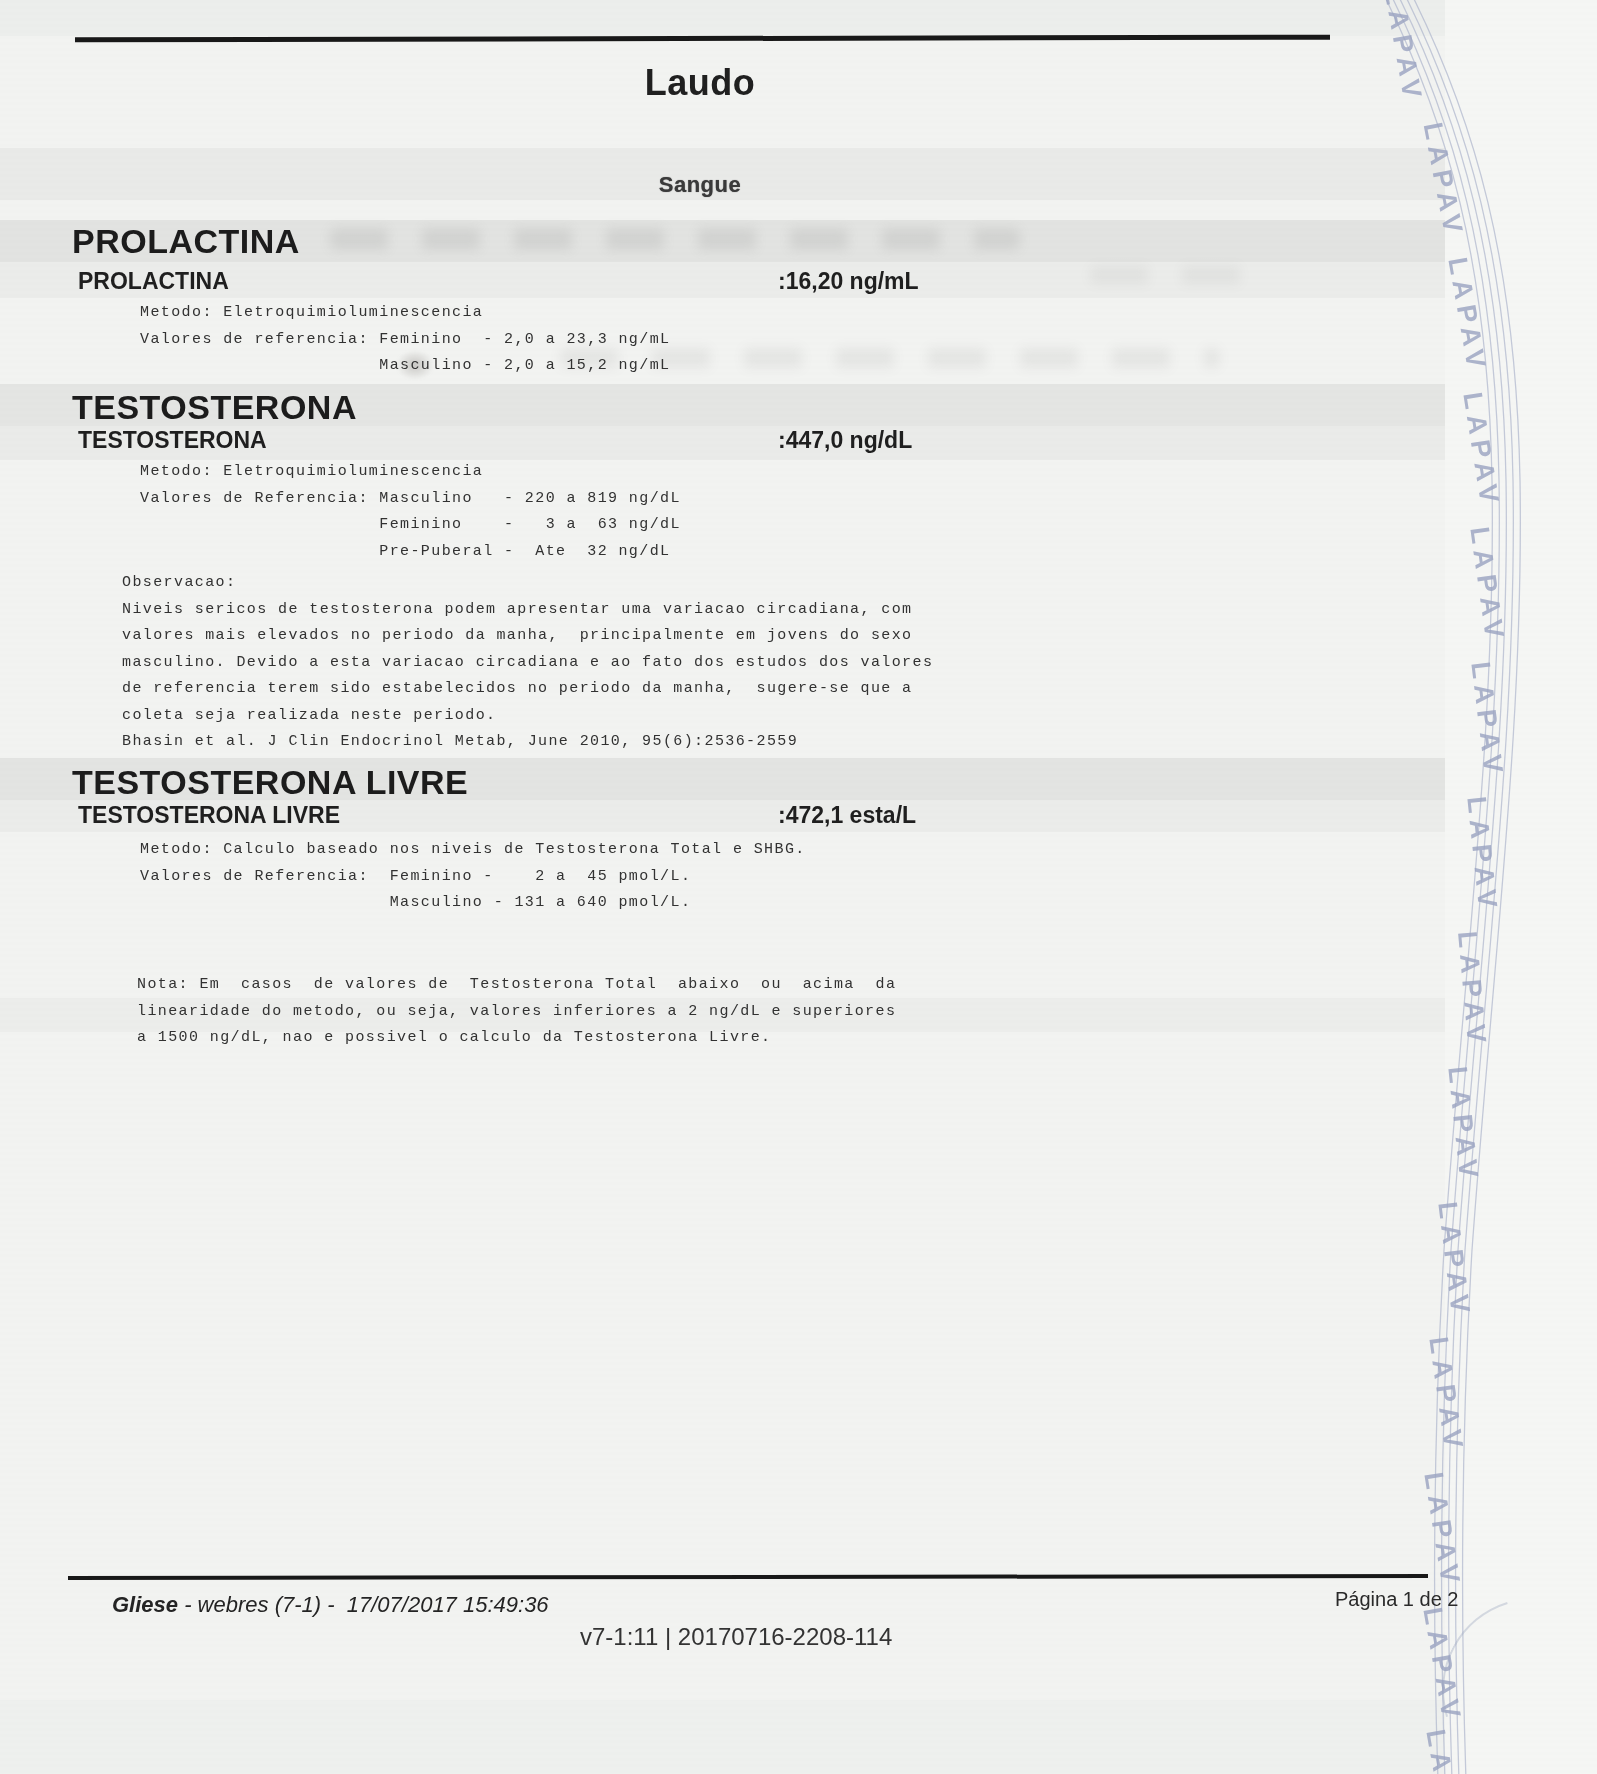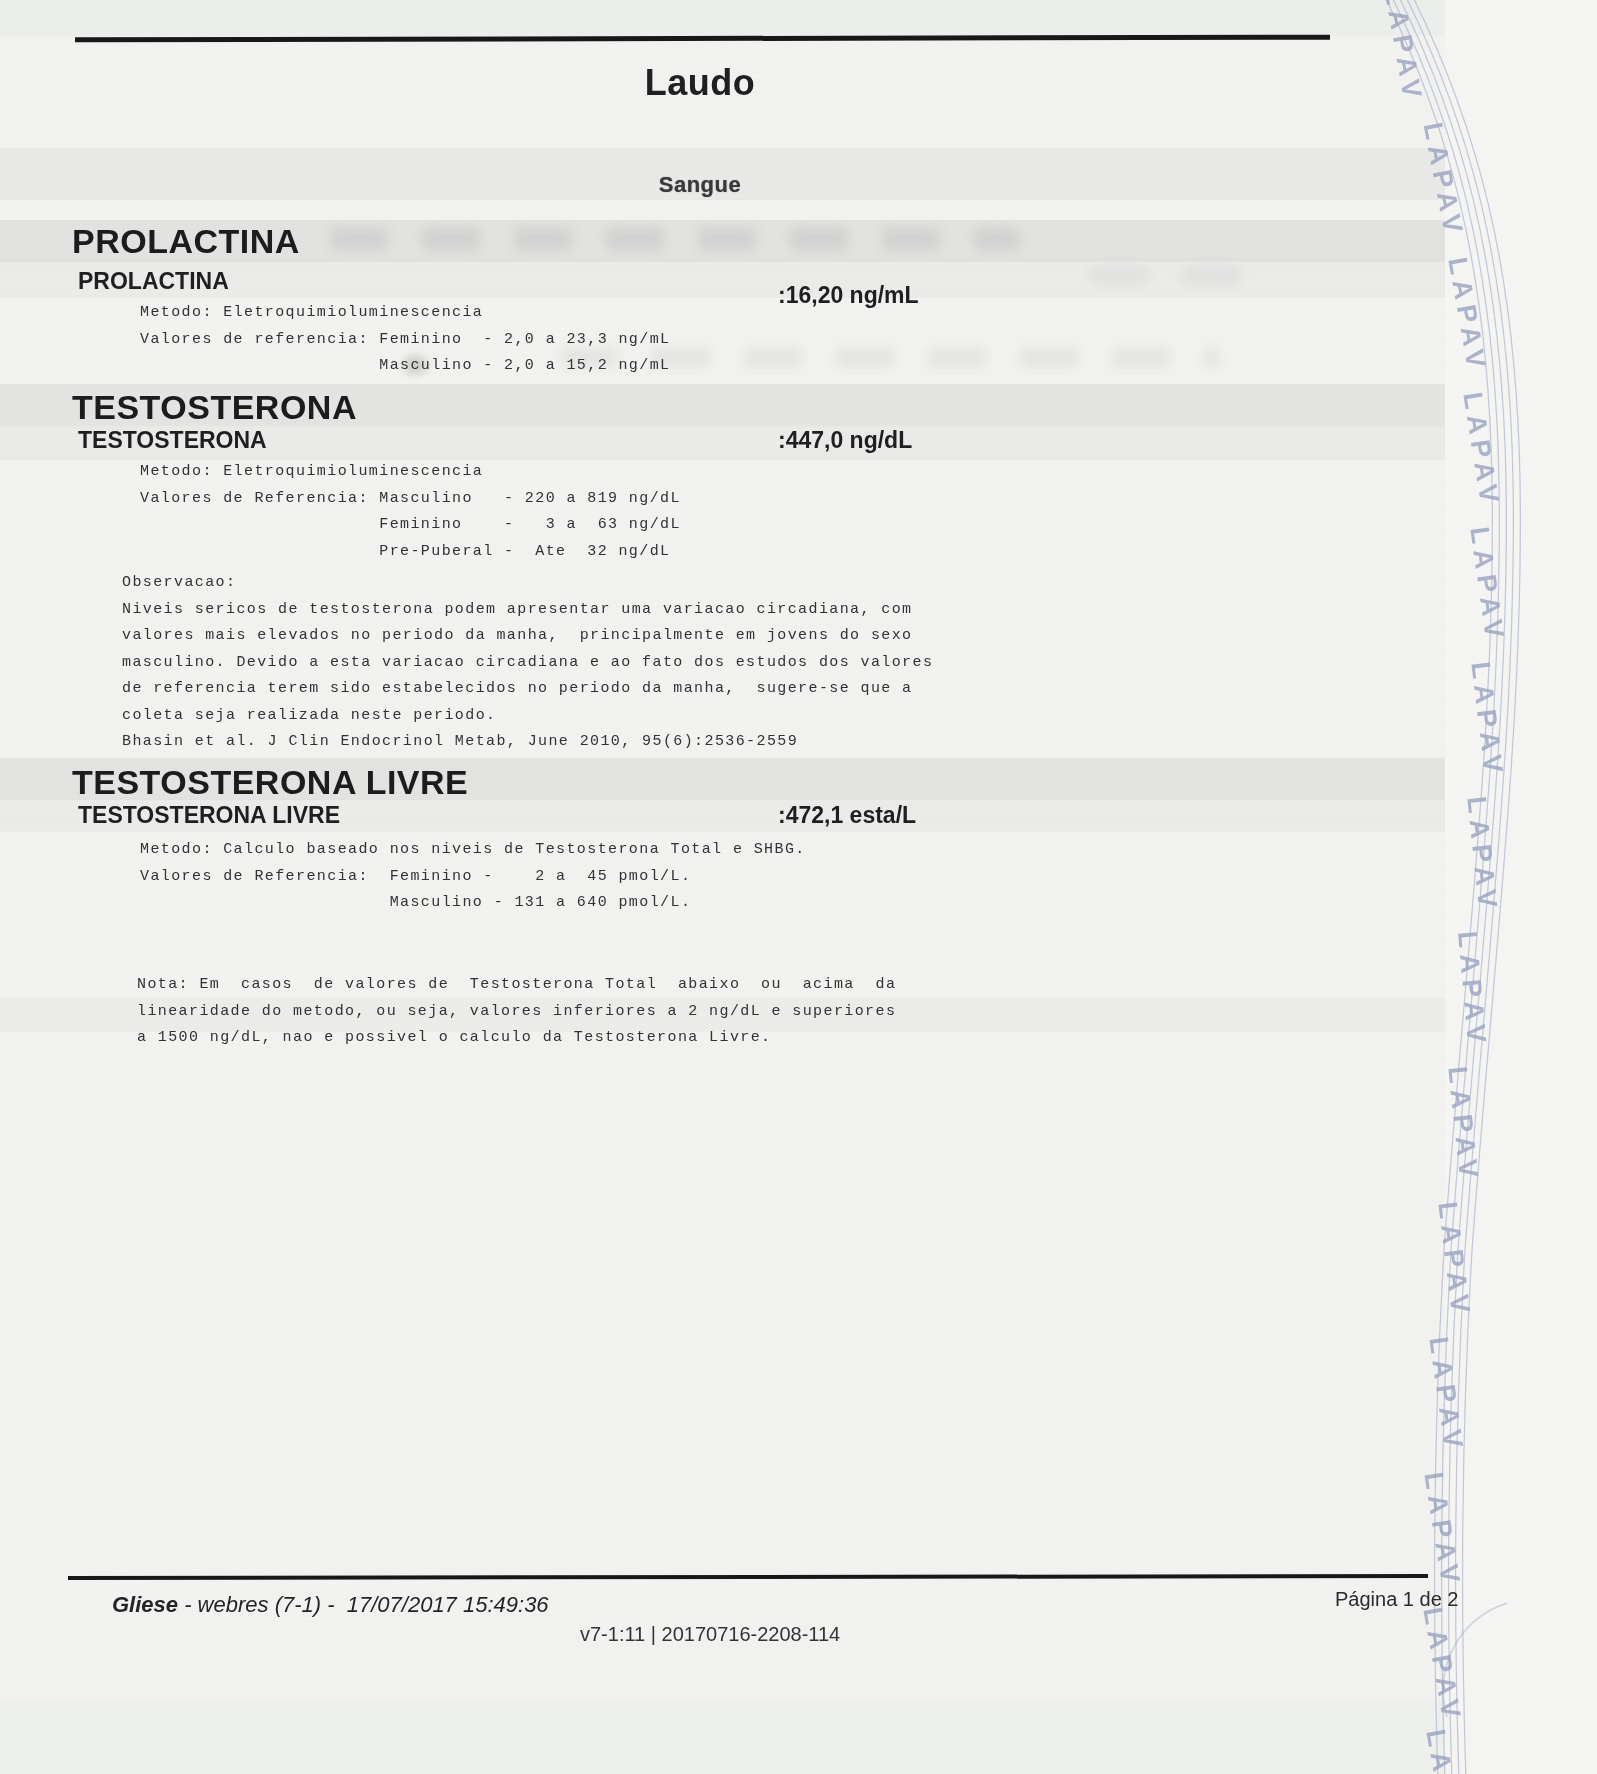--- a/index.html
+++ b/index.html
@@ -50,21 +50,21 @@
   .m-s1{left:140px;top:300px;}
   .m-s2{left:140px;top:459px;}
   .m-obs{left:122px;top:570px;}
   .m-s3{left:140px;top:837px;}
   .m-nota{left:137px;top:972px;}
 
   .results-note{position:absolute;left:176px;top:1146px;font-size:22px;color:#222;}
 
   .footer-left{position:absolute;left:76px;top:1592px;font-size:22px;font-style:italic;color:#242424;white-space:pre;}
   .footer-left .b{font-weight:bold;margin-left:36px;}
-  .footer-center{position:absolute;left:580px;top:1623px;font-size:20px;color:#333;white-space:pre;}
+  .footer-center{position:absolute;left:580px;top:1623px;font-size:24px;color:#333;white-space:pre;}
   .footer-right{position:absolute;left:1335px;top:1588px;font-size:20px;color:#2a2a2a;white-space:pre;}
 
   
   .ghost{position:absolute;border-radius:5px;filter:blur(6px);pointer-events:none;
     background:repeating-linear-gradient(90deg, rgba(110,110,110,.45) 0 58px, rgba(110,110,110,0) 58px 92px);}
   .g1{left:330px;top:228px;width:690px;height:22px;opacity:.30;}
   .g2{left:560px;top:348px;width:660px;height:20px;opacity:.22;}
   .g3{left:1090px;top:266px;width:170px;height:18px;opacity:.18;}
   .stain{position:absolute;left:396px;top:350px;width:38px;height:30px;border-radius:50%;
     background:radial-gradient(ellipse at center, rgba(120,115,110,.35), rgba(120,115,110,0) 70%);
@@ -129,21 +129,21 @@
     </div>
 
   <div class="rule rule-top"></div>
   <div class="rule rule-bottom"></div>
 
   <div class="doc-title">Laudo</div>
   <div class="doc-subtitle">Sangue</div>
 
   <div class="sec-heading" style="top:222px">PROLACTINA</div>
   <div class="test-name" style="top:268px">PROLACTINA</div>
-  <div class="test-value" style="top:282px">:16,20 ng/mL</div>
+  <div class="test-value" style="top:268px">:16,20 ng/mL</div>
   <pre class="mono m-s1">Metodo: Eletroquimioluminescencia
 Valores de referencia: Feminino  - 2,0 a 23,3 ng/mL
                        Masculino - 2,0 a 15,2 ng/mL</pre>
 
   <div class="sec-heading" style="top:388px">TESTOSTERONA</div>
   <div class="test-name" style="top:427px">TESTOSTERONA</div>
   <div class="test-value" style="top:427px">:447,0 ng/dL</div>
   <pre class="mono m-s2">Metodo: Eletroquimioluminescencia
 Valores de Referencia: Masculino   - 220 a 819 ng/dL
                        Feminino    -   3 a  63 ng/dL

